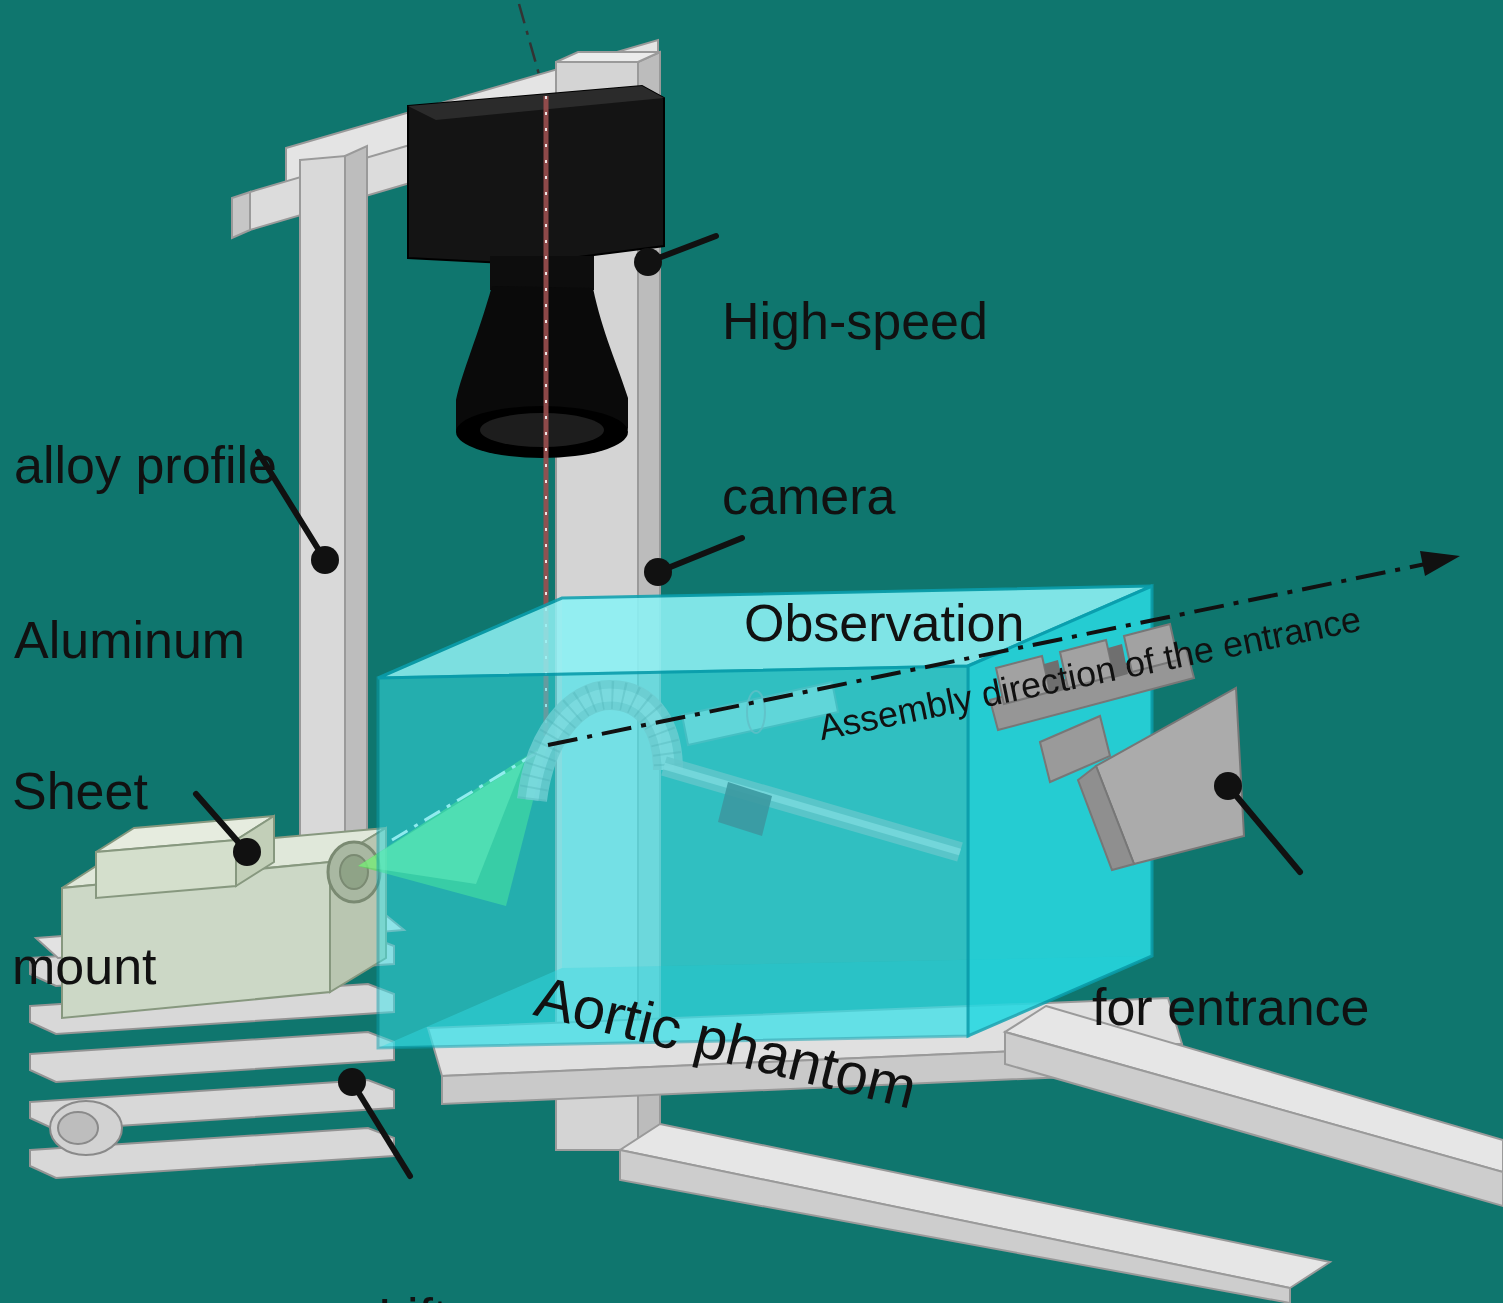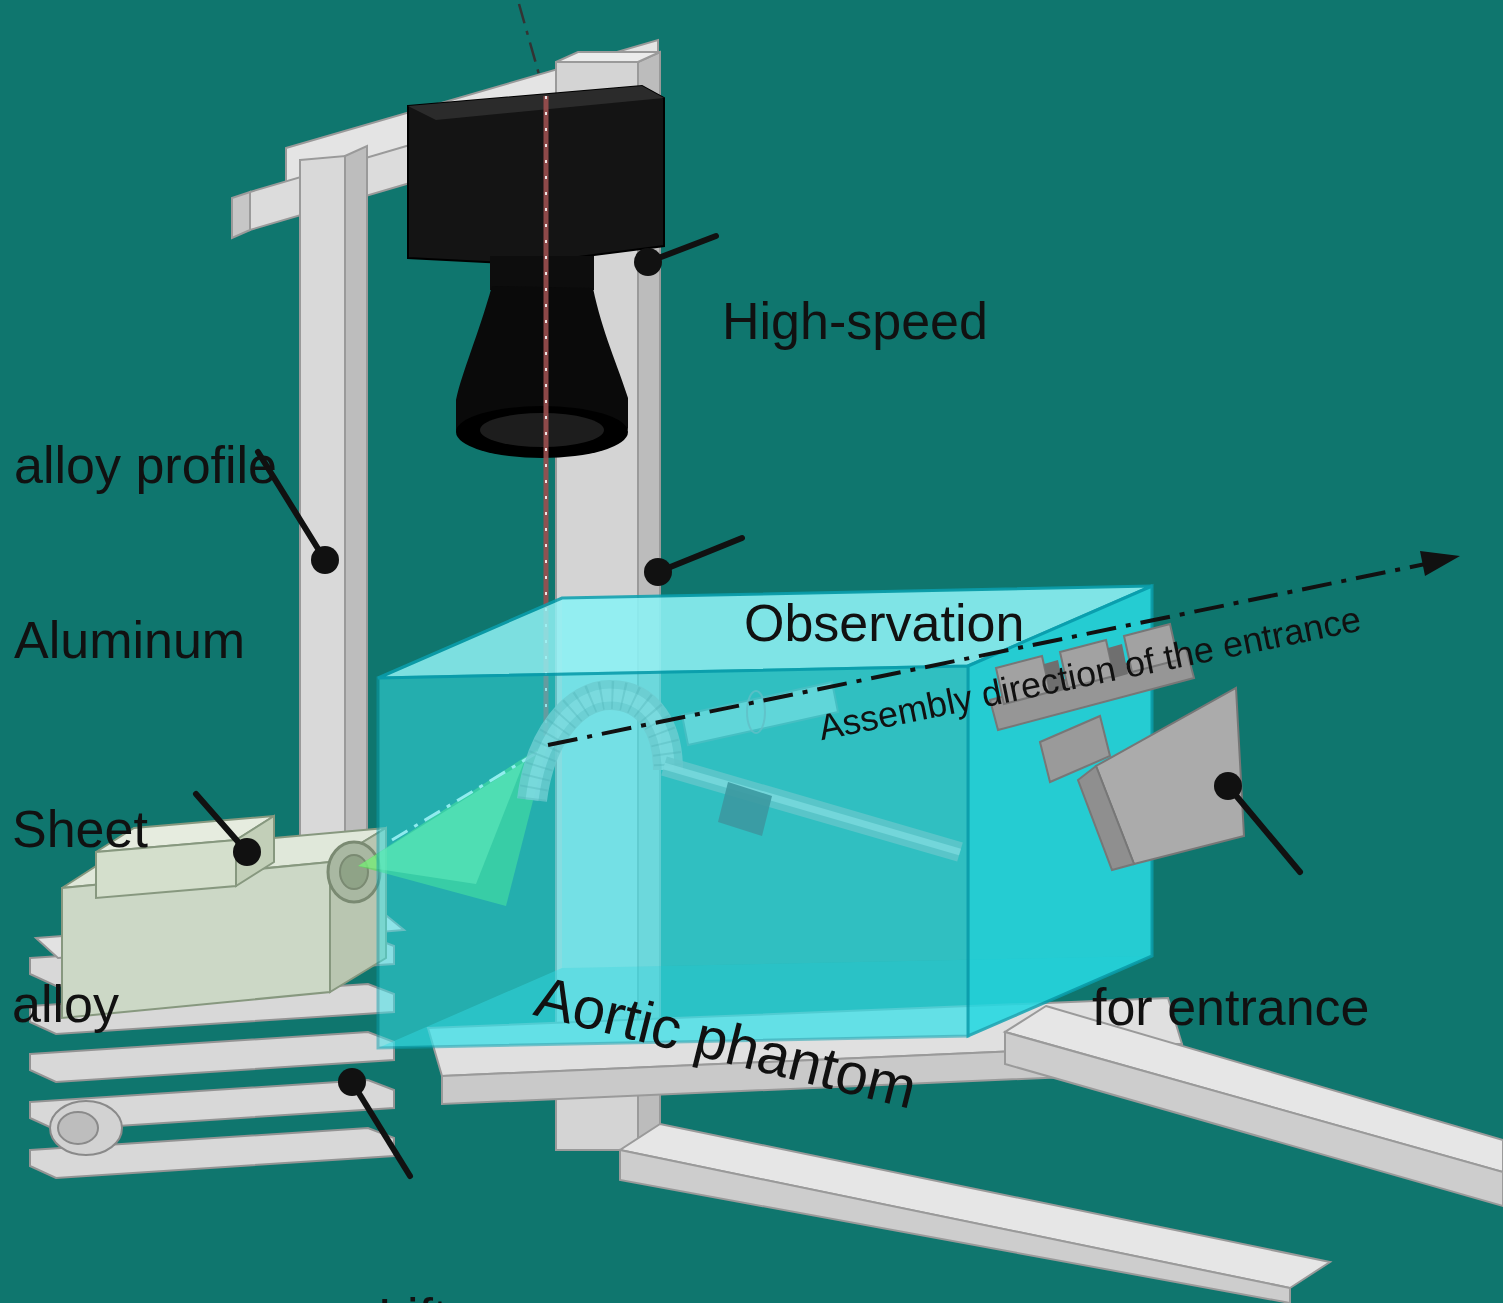--- a/index.html
+++ b/index.html
@@ -138,38 +138,39 @@
     <circle cx="325" cy="560" r="14"></circle>
     <circle cx="658" cy="572" r="14"></circle>
     <circle cx="247" cy="852" r="14"></circle>
     <circle cx="1228" cy="786" r="14"></circle>
     <circle cx="352" cy="1082" r="14"></circle>
   </g>
 </svg>
 
 <div class="label" style="left:722px;top:176px">
   <span>High-speed</span>
+  <span>camera</span>
 </div>
 
 <div class="label" style="left:14px;top:320px">
   <span>alloy profile</span>
   <span>Aluminum</span>
 </div>
 
 <div class="label" style="left:744px;top:478px">
   <span>Observation</span>
 </div>
 
 <div class="label label-assembly" style="left:815px;top:628px">
   <span>Assembly direction of the entrance</span>
 </div>
 
-<div class="label" style="left:12px;top:684px">
+<div class="label" style="left:12px;top:646px">
   <span>Sheet</span>
-  <span>alloy</span>
+  <span>mount</span>
 </div>
 
 <div class="label label-aortic" style="left:576px;top:838px">
   <span>Aortic phantom</span>
 </div>
 
 <div class="label" style="left:1092px;top:862px">
   <span>for entrance</span>
 </div>
 

